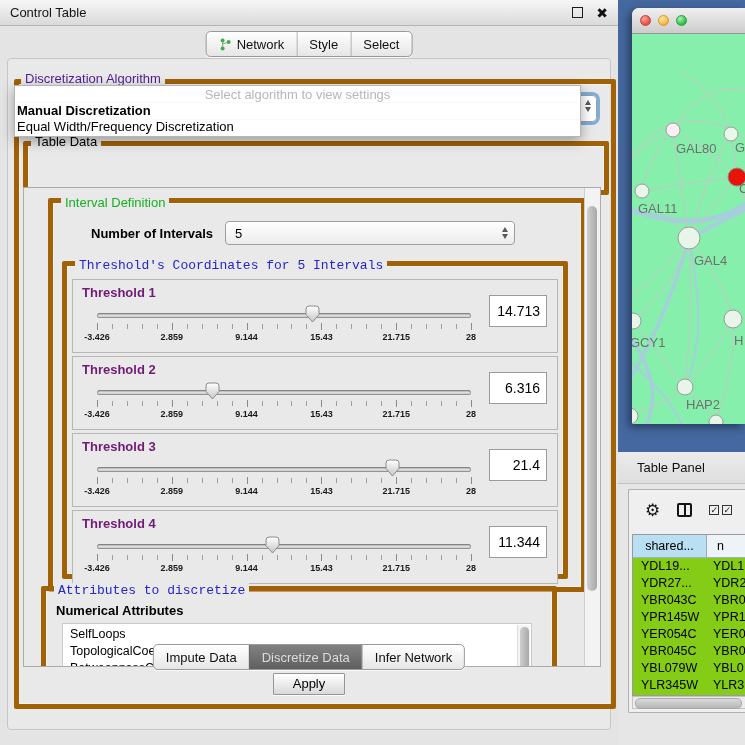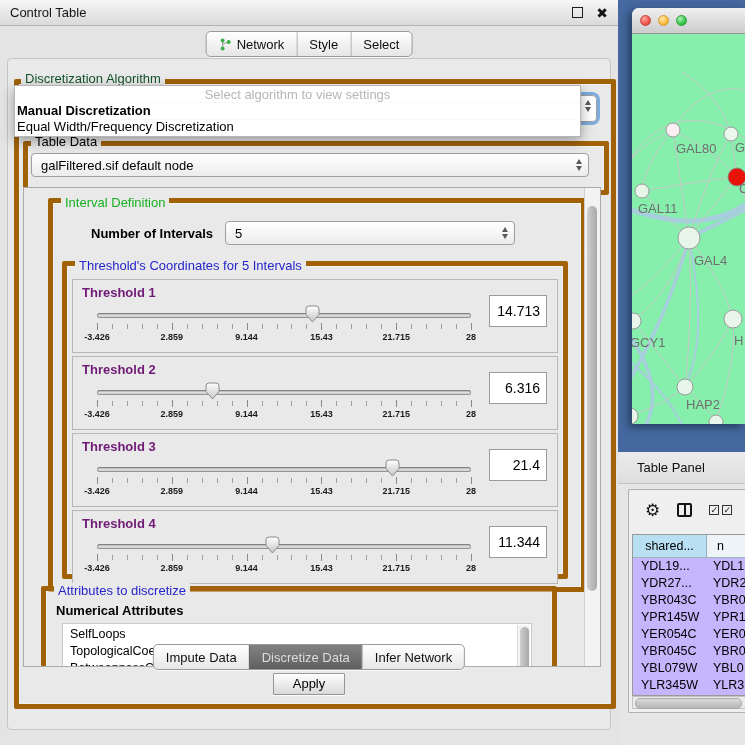--- a/index.html
+++ b/index.html
@@ -28,24 +28,24 @@
   .tabstrip.bottom{top:644px;left:50%;transform:translateX(-50%);}
   .tabseg{display:flex;align-items:center;gap:5px;padding:0 12px;font-size:13px;color:#101010;border-left:1px solid #b3b3b3;white-space:nowrap;cursor:default;}
   .tabseg:first-child{border-left:none;}
   .tabseg.selected{background:linear-gradient(#828282,#5f5f5f);color:#dcdcdc;border-left-color:#555;}
   .cyni-container{
     position:absolute;left:7px;top:58px;width:604px;height:672px;box-sizing:border-box;
     background:#e9e9e9;border:1px solid #c6c6c6;border-radius:4px;
   }
   .groupbox{position:absolute;border:5px solid #a16207;border-radius:2px;box-shadow:inset 0 0 0 1px rgba(255,255,255,.4);}
   .grouptitle{position:absolute;font-size:13px;background:#e9e9e9;padding:0 4px;white-space:nowrap;z-index:1;}
-  .gt-gray{color:#14532d;}
+  .gt-gray{color:#4c1d95;}
   .gt-black{color:#000;}
   .gt-green{color:#17b021;}
-  .gt-blue{color:#2525cc;}
+  .gt-blue{color:#2525cc;font-family:Liberation Mono, monospace;}
   
   .aqua-combo{
     position:absolute;height:24px;box-sizing:border-box;border:1px solid #9f9f9f;border-radius:4px;
     background:linear-gradient(#ffffff,#ececec);display:flex;align-items:center;
     font-size:13px;color:#000;padding-left:9px;box-shadow:inset 0 1px 0 #fff;
   }
   .combo-arrows{margin-left:auto;display:flex;flex-direction:column;align-items:center;gap:2px;padding-right:6px;}
   .arr-up{width:0;height:0;border-left:3.5px solid transparent;border-right:3.5px solid transparent;border-bottom:5px solid #5a5a5a;}
   .arr-dn{width:0;height:0;border-left:3.5px solid transparent;border-right:3.5px solid transparent;border-top:5px solid #5a5a5a;}
   
@@ -106,21 +106,21 @@
     display:flex;align-items:center;padding-left:19px;font-size:13px;color:#111;}
   .tp-body{position:absolute;left:618px;top:484px;width:127px;height:261px;background:#e6e6e6;}
   .tp-panel{position:absolute;left:10px;top:5px;width:117px;height:224px;box-sizing:border-box;
     border:1px solid #b0b0b0;border-right:none;background:#efefef;border-radius:2px 0 0 2px;}
   .tp-toolbar{height:40px;display:flex;align-items:center;padding-left:16px;gap:17px;}
   .gear{font-size:17px;color:#141414;line-height:1;}
   .split-icon{width:15px;height:14px;border:2px solid #141414;border-radius:2px;position:relative;box-sizing:border-box;}
   .split-icon::after{content:"";position:absolute;left:4.5px;top:0;bottom:0;width:2px;background:#141414;}
   .checks{display:flex;gap:3px;}
   .chk{width:10px;height:10px;border:1.5px solid #333;box-sizing:border-box;font-size:9px;line-height:8px;text-align:center;color:#222;}
-  .tp-table{position:absolute;left:3px;right:0;top:44px;bottom:16px;background:#c4b5fd;border:1px solid #9a9a9a;border-right:none;overflow:hidden;}
+  .tp-table{position:absolute;left:3px;right:0;top:44px;bottom:16px;background:#84cc16;border:1px solid #9a9a9a;border-right:none;overflow:hidden;}
   .tp-thead{display:flex;height:22px;border-bottom:1px solid #9fb3bf;font-size:12.5px;}
   .th1{width:74px;box-sizing:border-box;background:#b9dff2;border-right:1px solid #93aebd;text-align:center;line-height:22px;overflow:hidden;}
   .th2{flex:1;background:#edf3f7;text-align:left;padding-left:10px;line-height:22px;overflow:hidden;}
   .tr{display:flex;height:17px;font-size:12.5px;line-height:17px;}
   .td1{width:74px;box-sizing:border-box;padding-left:8px;overflow:hidden;white-space:nowrap;}
   .td2{flex:1;padding-left:6px;overflow:hidden;white-space:nowrap;}
   .tp-hsb{position:absolute;left:3px;right:0;bottom:3px;height:13px;box-sizing:border-box;background:#ebebeb;border:1px solid #c3c3c3;border-right:none;}
   .tp-hsb .thumb{position:absolute;left:2px;top:1px;height:9px;width:94%;border-radius:5px;background:linear-gradient(#dadada,#b6b6b6);border:0.5px solid #aaa;}
   .pos-abs{position:absolute;}
 </style>
@@ -176,27 +176,20 @@
     </div>
 
     <div class="popup">
       <div class="ph">Select algorithm to view settings</div>
       <div class="opt hl">Manual Discretization</div>
       <div class="opt">Equal Width/Frequency Discretization</div>
     </div>
 
     <div class="groupbox" style="left:15px;top:82px;width:576px;height:44px;"></div>
     <div class="grouptitle gt-black" style="left:23px;top:75px;">Table Data</div>
-    <div class="aqua-combo" style="left:23px;top:94px;width:558px;">
-      <span>galFiltered.sif default node</span>
-      <span class="combo-arrows">
-          <span class="arr-up"></span>
-          <span class="arr-dn"></span>
-        </span>
-    </div>
 
     <div class="scrollpane">
 
       <div class="groupbox" style="left:24px;top:10px;width:528px;height:384px;">
         <div class="grouptitle gt-green" style="left:8px;top:-8px;">Interval Definition</div>
 
         <div class="pos-abs" style="left:38px;top:23px;font-weight:bold;font-size:13px;">Number of Intervals</div>
         <div class="aqua-combo" style="left:172px;top:18px;width:290px;">
           <span>5</span>
           <span class="combo-arrows">

